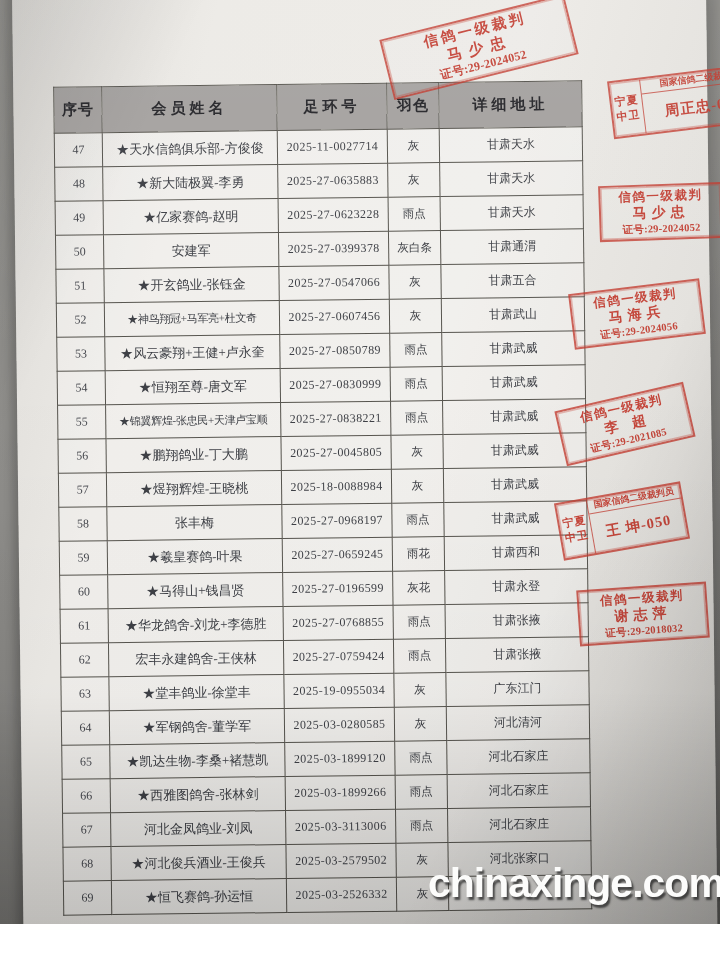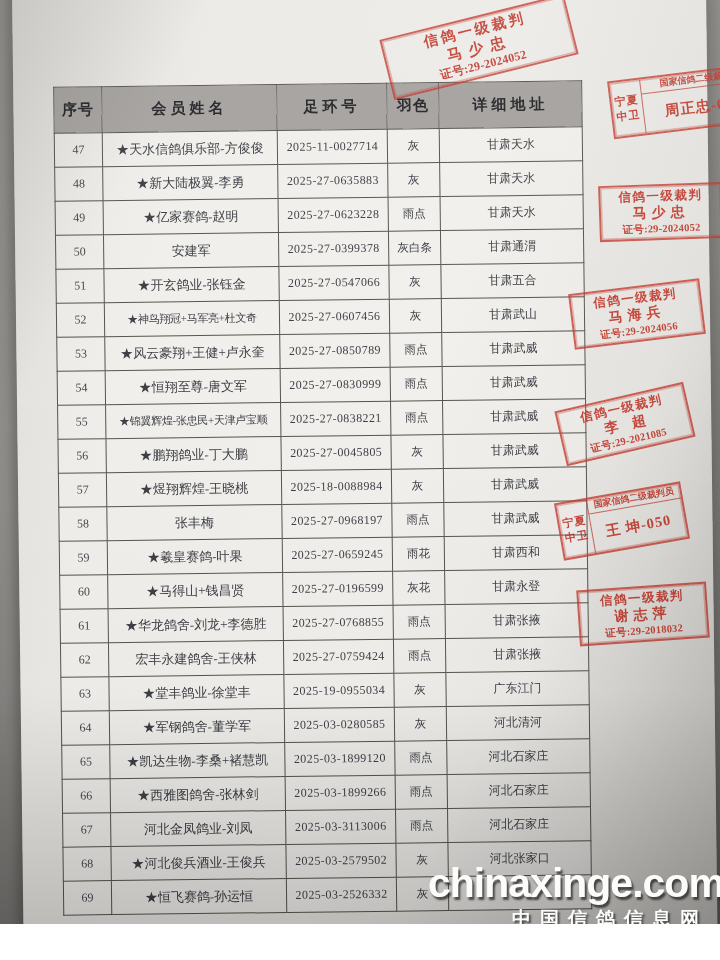--- a/index.html
+++ b/index.html
@@ -334,16 +334,15 @@
     </div>
   </div>
 
   <div class="stamp stamp-7">
     <div class="s-title">信鸽一级裁判</div>
     <div class="s-name">谢志萍</div>
     <div class="s-cert">证号:29-2018032</div>
   </div>
 
   <div id="wm1">chinaxinge.com</div>
-  <div id="wm2">中国信鸽信息网</div>
 
   <div id="vignette"></div>
 </div>
 
 </body></html>

